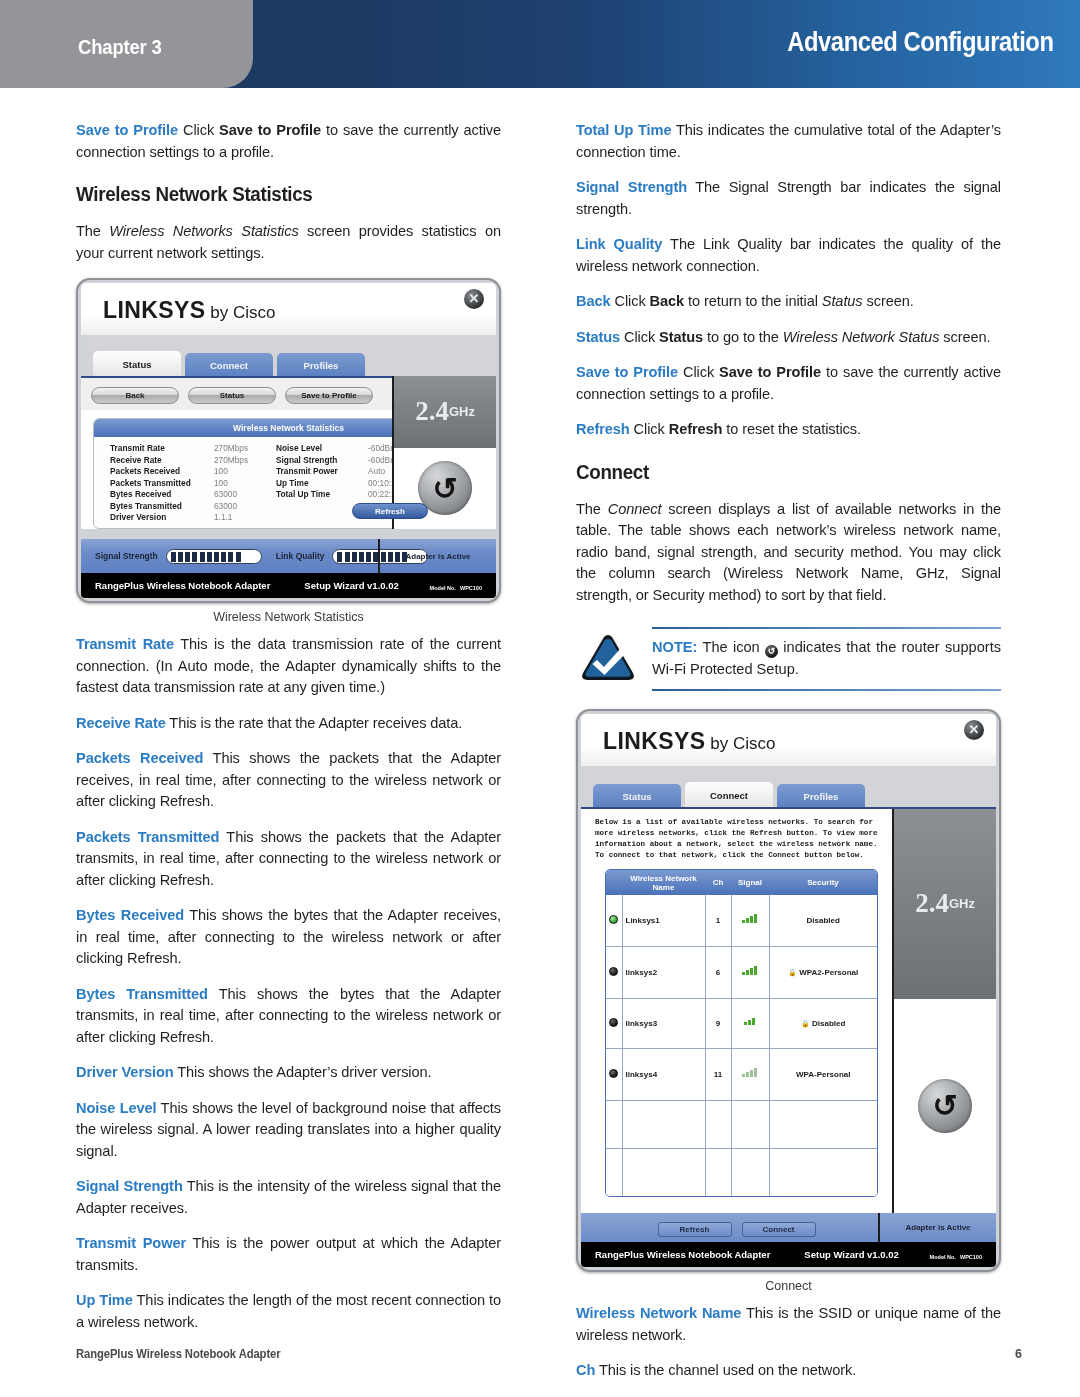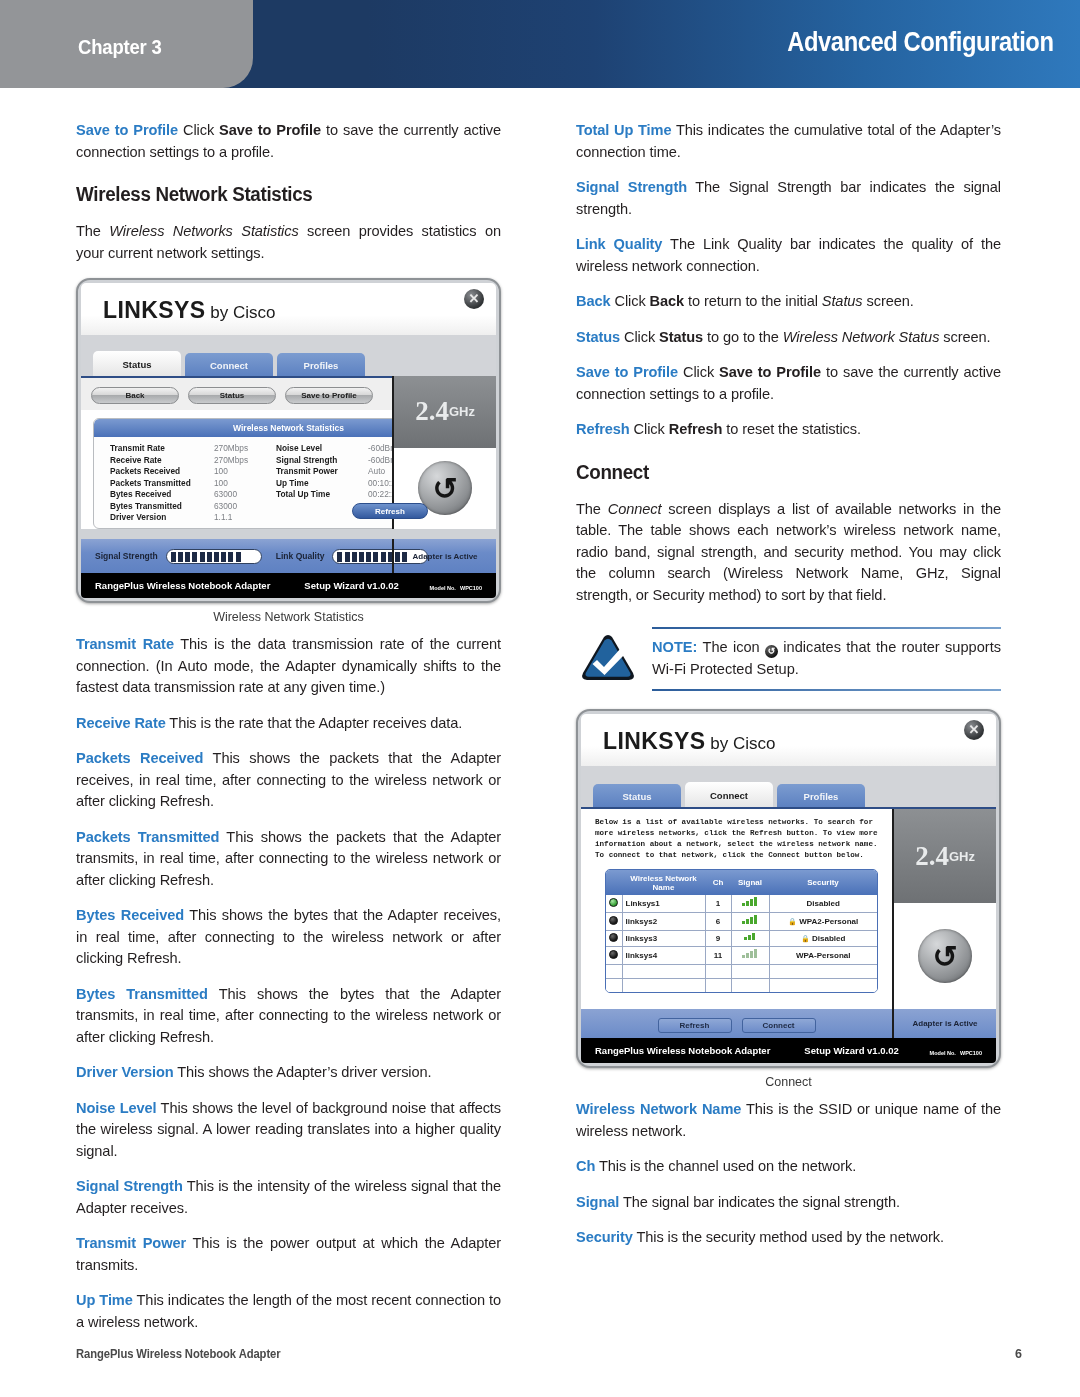--- a/index.html
+++ b/index.html
@@ -230,21 +230,21 @@
     line-height: 0;
   }
   .meter i {
     display: inline-block;
     width: 5px; height: 10px;
     margin-right: 2.2px;
     background: #1d2a45;
   }
   .adapter-active {
     position: absolute; right: 0; top: 0; bottom: 0;
-    width: 104px;
+    width: 118px;
     border-left: 2px solid #1d1d1d;
     display: flex; align-items: center; justify-content: center;
     font-size: 8px; font-weight: bold; color: #1b2336;
   }
   .ui-foot {
     height: 25px;
     background: #000000;
     display: flex; align-items: center;
     color: #ffffff; font-size: 9.5px; font-weight: bold;
     padding: 0 14px;
@@ -269,21 +269,21 @@
   }
   .net-table table { width: 100%; border-collapse: collapse; }
   .net-table th {
     background: linear-gradient(to bottom, #7b9ad0, #4a71b8);
     color: #ffffff; font-size: 8px; font-weight: bold;
     padding: 3.5px 2px;
   }
   .net-table td {
     border-bottom: 1px solid #9aa8c4;
     border-right: 1px solid #9aa8c4;
-    padding: 2px 3px;
+    padding: 19px 3px;
     font-weight: bold; color: #1b1b1b;
     background: #ffffff;
     height: 13px;
     margin-left: 20px;
   }
   .net-table td:last-child { border-right: none; }
   .net-table tr:last-child td { border-bottom: none; }
   .col-ico { width: 16px; text-align: center; }
   .col-ch  { width: 26px; text-align: center; }
   .col-sig { width: 38px; text-align: center; }

